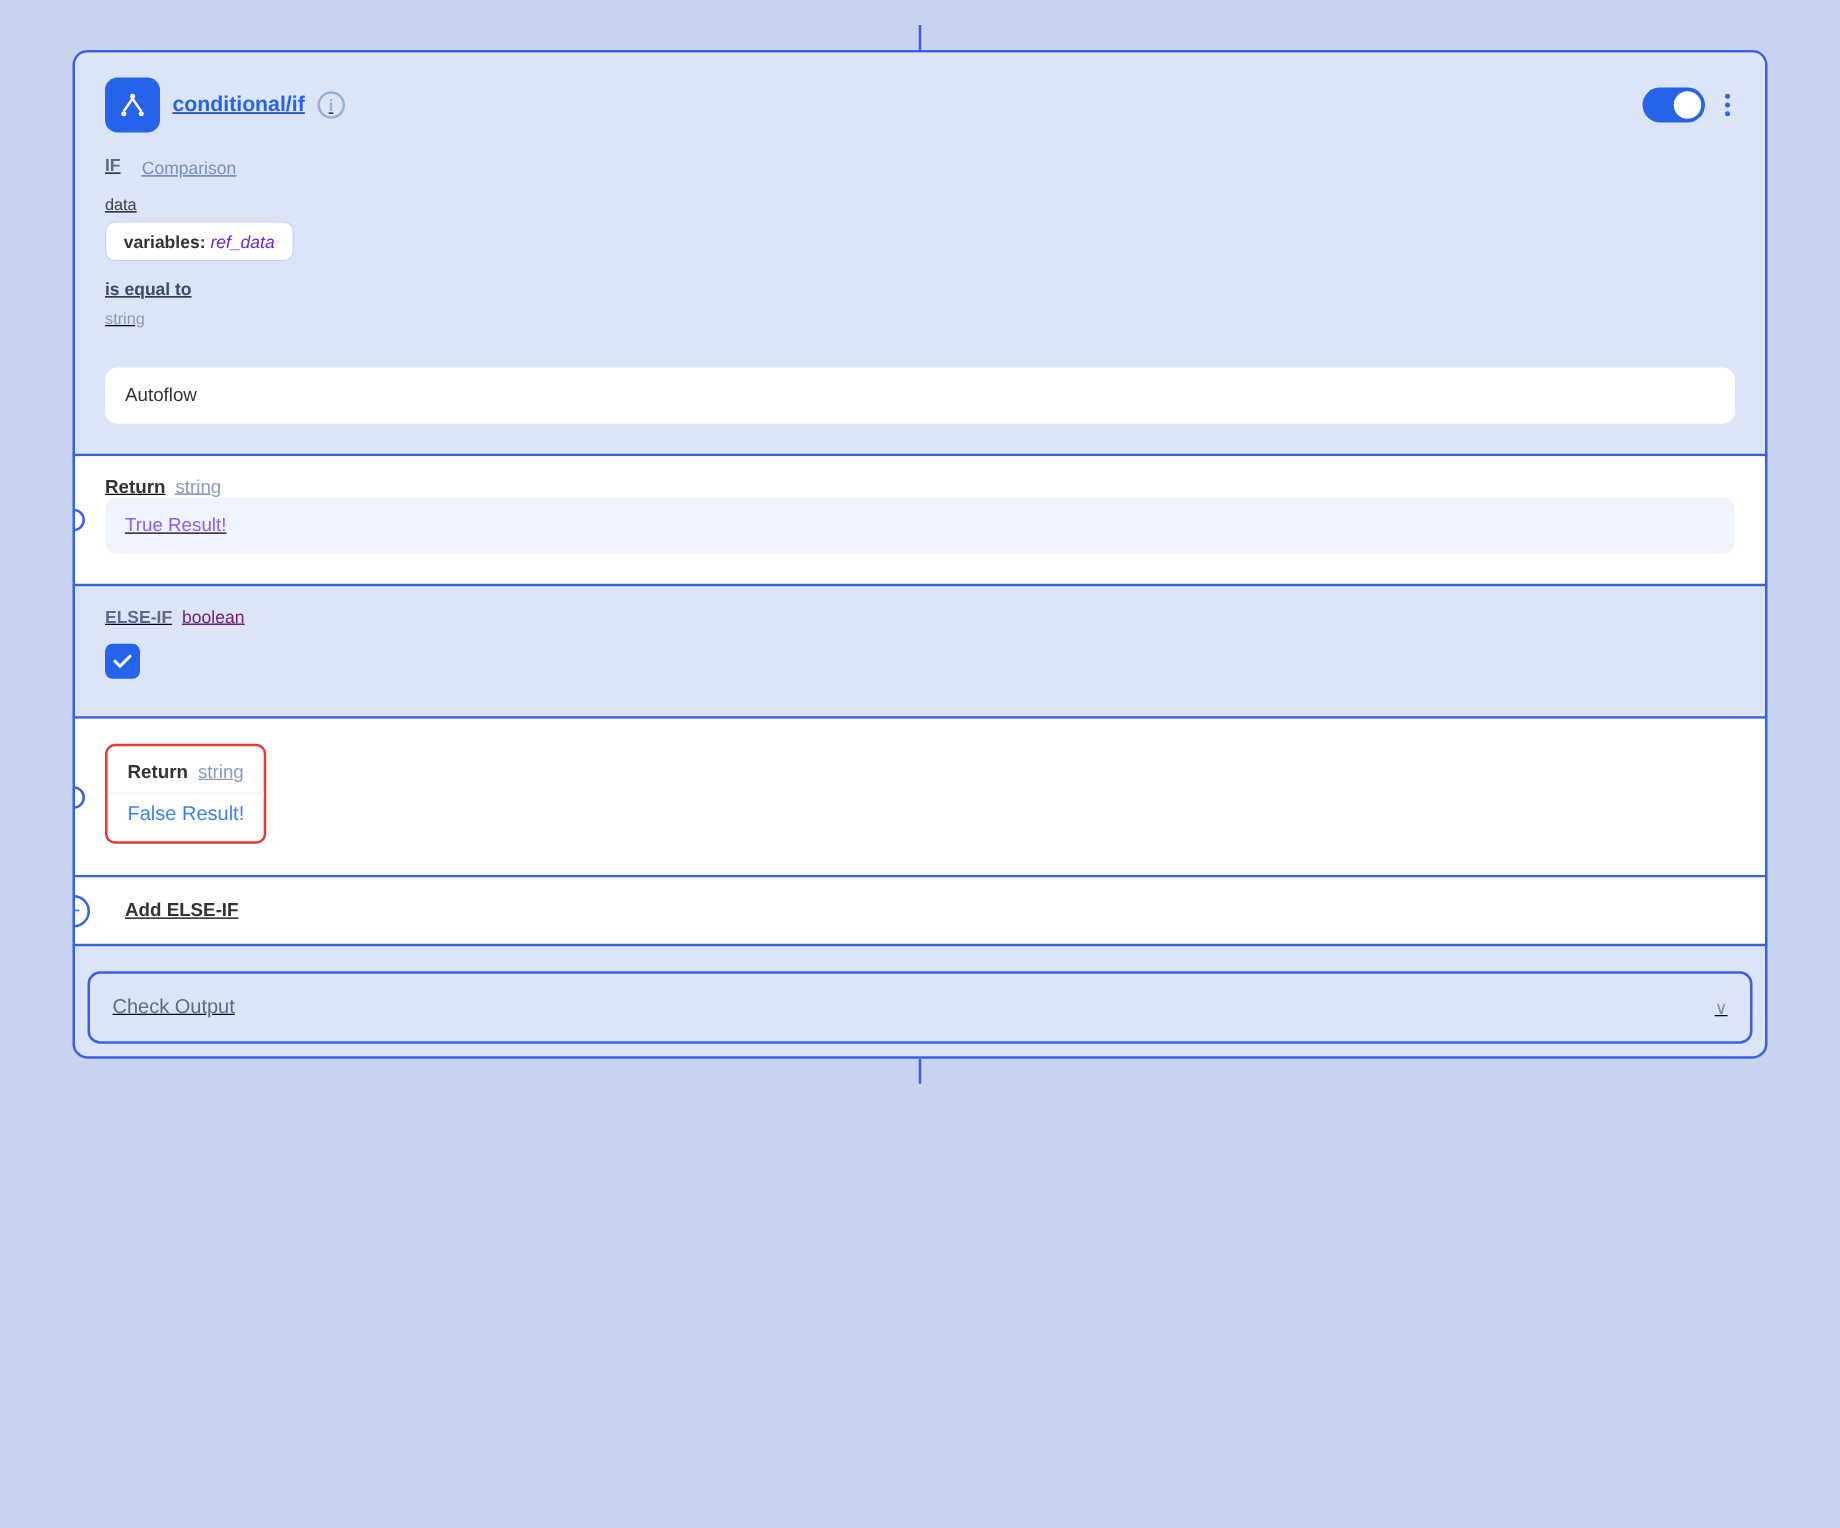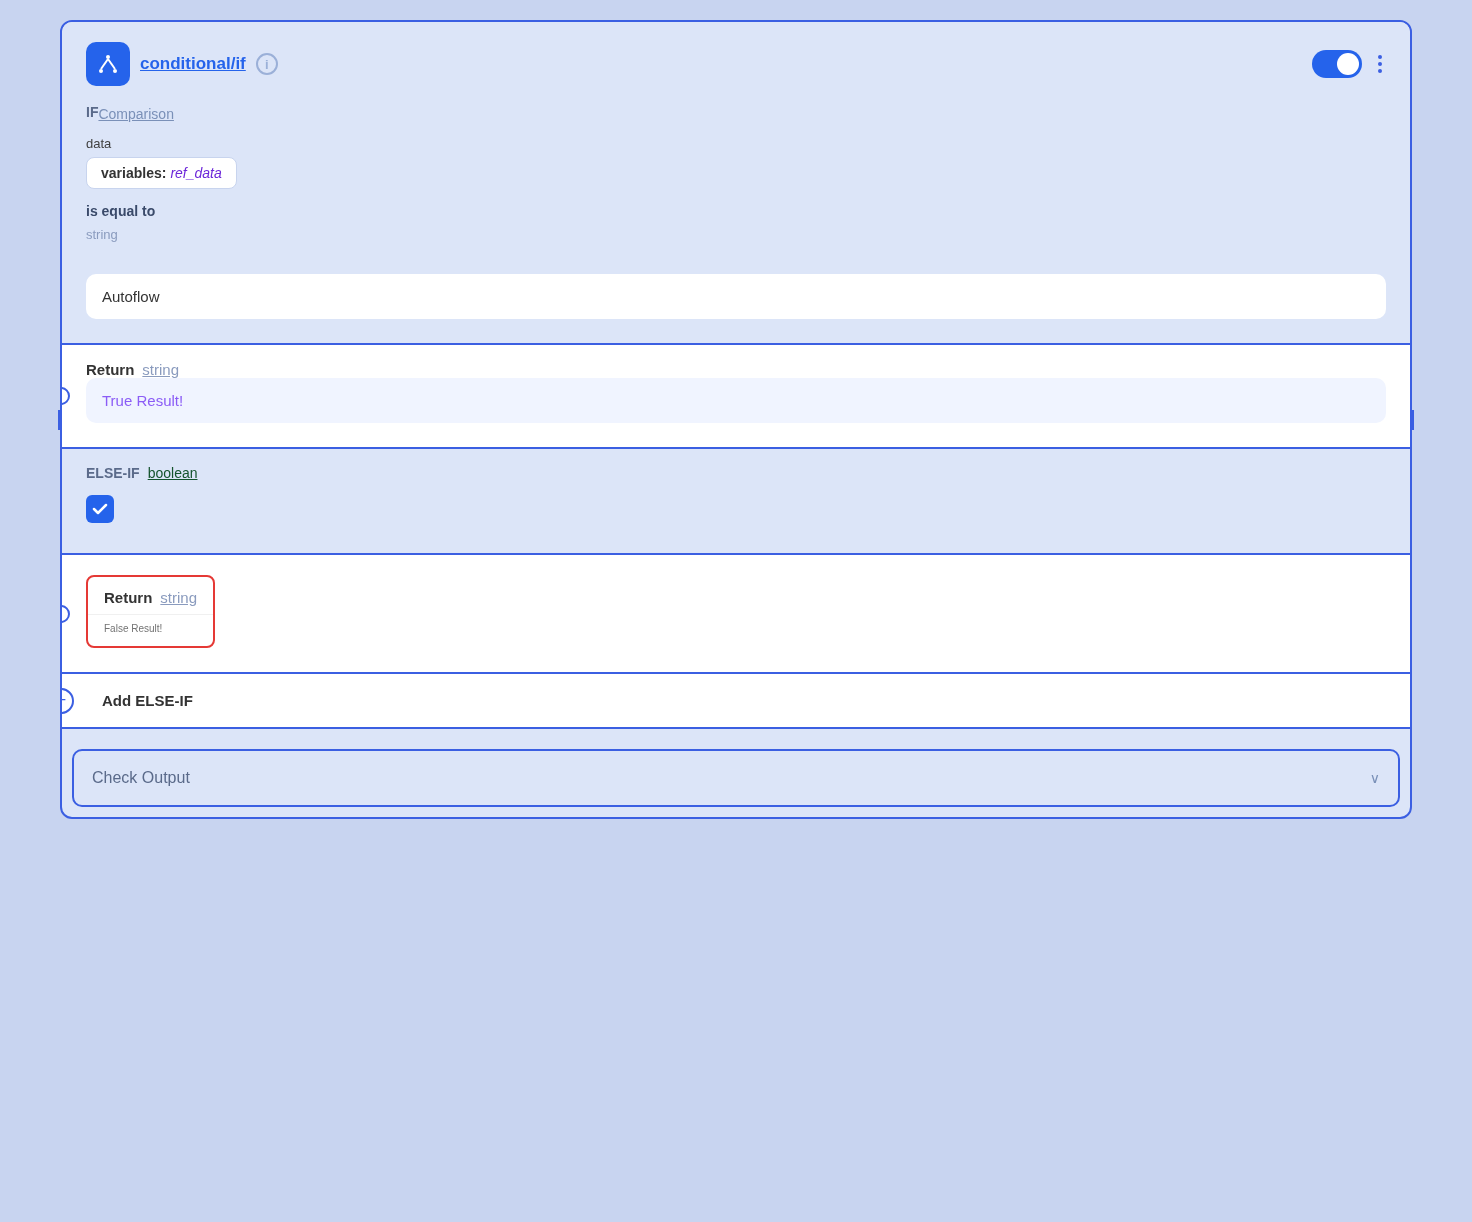--- a/index.html
+++ b/index.html
@@ -10,22 +10,23 @@
       justify-content: center;
       align-items: flex-start;
       min-height: 100vh;
       padding: 20px;
     }
 
     .main-container {
       width: 1356px;
       position: relative;
       display: flex;
-      flex-direction: row;
-      align-items: center;
+      flex-direction: column;
+      align-items: center;
+      text-decoration: underline;
     }
 
     
     .top-connector {
       width: 2px;
       height: 20px;
       background: #3b5fe2;
       margin-bottom: 0;
     }
 
@@ -242,21 +243,21 @@
     }
 
     .else-if-label {
       font-size: 14px;
       font-weight: 700;
       color: #5a6a8a;
     }
 
     .bool-link {
       font-size: 14px;
-      color: #14532d;
+      color: #701a75;
       text-decoration: underline;
       cursor: pointer;
       text-align: right;
     }
 
     .checkbox-checked {
       width: 28px;
       height: 28px;
       background: #2563eb;
       border-radius: 6px;
@@ -284,22 +285,22 @@
 
     .return-false-header {
       display: flex;
       align-items: center;
       gap: 8px;
       padding: 12px 16px 8px;
     }
 
     .return-false-value {
       padding: 8px 16px 12px;
-      font-size: 10px;
-      color: #737373;
+      font-size: 16px;
+      color: #3b82f6;
       border-top: 1px solid #f0f0f0;
     }
 
     
     .add-else-if-section {
       background: white;
       border-bottom: 2px solid #3b5fe2;
       padding: 18px 40px;
       display: flex;
       align-items: center;
@@ -408,21 +409,21 @@
           <div class="toggle"></div>
           <div class="more-icon">
             <div class="more-dot"></div>
             <div class="more-dot"></div>
             <div class="more-dot"></div>
           </div>
         </div>
       </div>
 
       
-      <div style="display:flex; align-items:center; gap:0; margin-bottom:10px;">
+      <div style="display:flex; align-items:center; gap:17px; margin-bottom:10px;">
         <span class="if-label">IF</span>
         <span class="comparison-link">Comparison</span>
       </div>
 
       <div class="data-label">data</div>
 
       <div class="variable-chip">
         <span class="var-key">variables:</span>
         <span style="width:4px">&nbsp;</span>
         <span class="var-val">ref_data</span>

